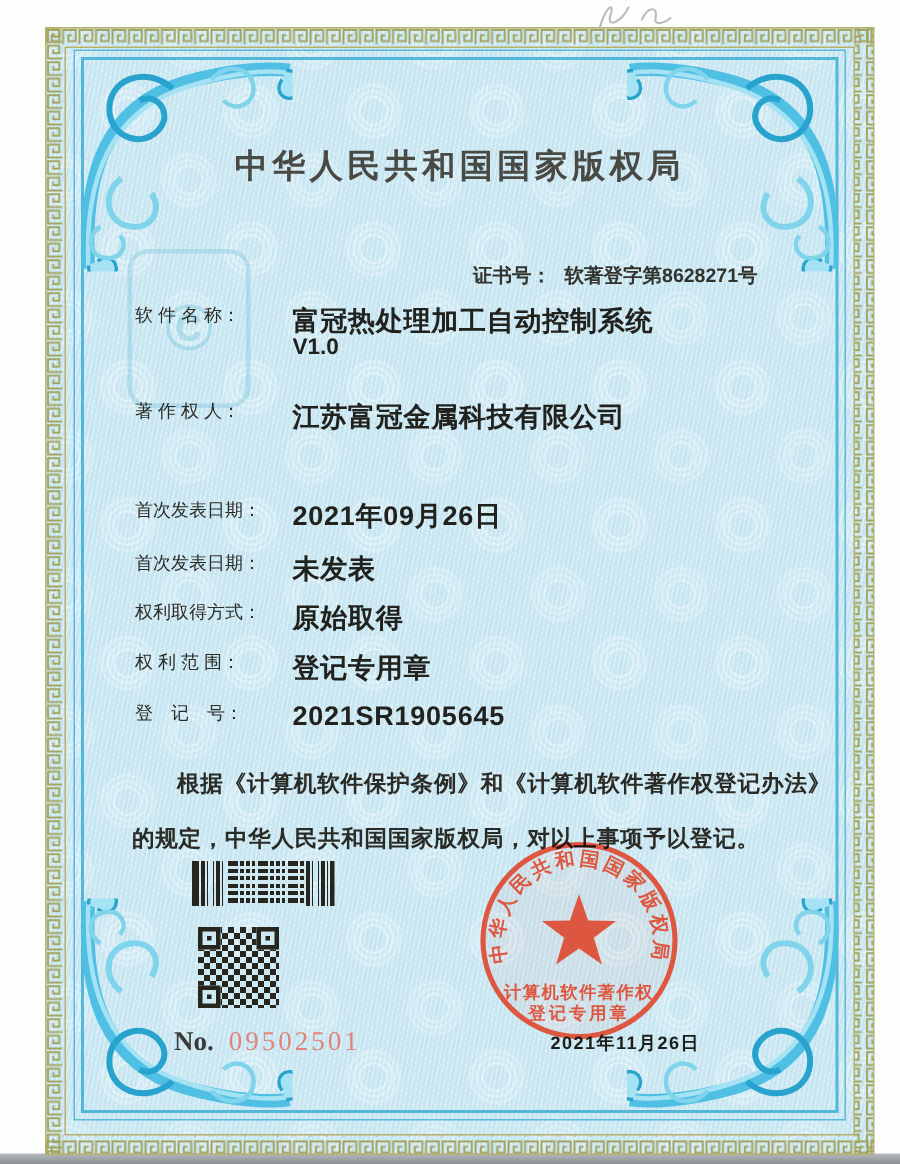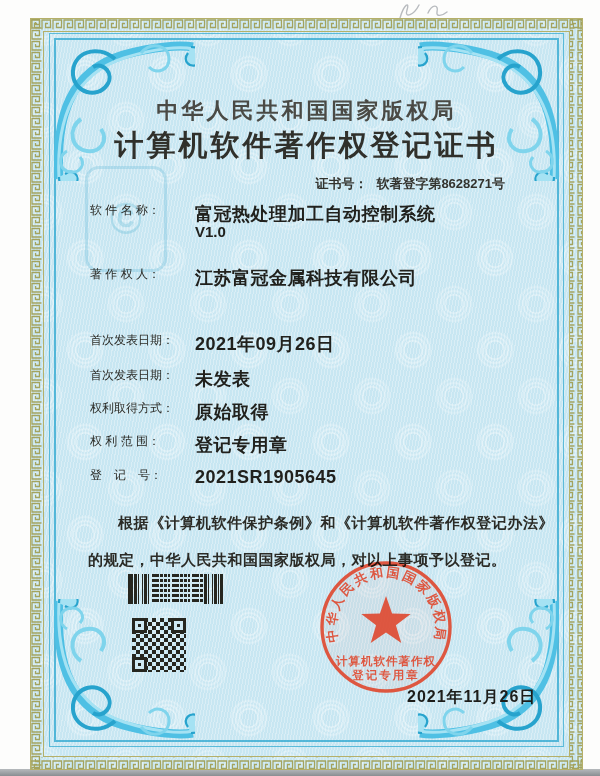--- a/index.html
+++ b/index.html
@@ -106,21 +106,21 @@
     font-family:"Liberation Serif","DejaVu Serif",serif;font-size:18px;
   }
   .serial .no{color:#3a3a36;font-weight:700;margin-right:10px;}
   .serial .num{color:#e2837a;letter-spacing:2px;}
 
   
   .seal{position:absolute;left:285px;top:538px;width:142px;height:142px;z-index:6;
     mix-blend-mode:multiply;opacity:.92;}
   .issue-date{
     position:absolute;left:337px;top:669px;z-index:7;
-    font-size:16px;font-weight:700;letter-spacing:1px;color:#1d1d1a;margin-left:40px;
+    font-size:12px;font-weight:700;letter-spacing:1px;color:#1d1d1a;
   }
 </style>
 </head>
 <body>
 
 <div class="page">
 
   <svg class="hand-mark" viewBox="0 0 70 24">
     <path d="M8,18 C12,4 18,1 15,10 C12,19 22,15 27,5 M36,13 c4,-9 11,-9 9,-1 c-1,5 5,4 10,0" fill="none" stroke="#8b9097" stroke-width="1.4" stroke-linecap="round"></path>
   </svg>
@@ -173,21 +173,20 @@
         <use href="#flourish"></use>
       </svg>
 
     <div class="wm">
       <span>©</span>
     </div>
 
     <div class="content">
 
       <div class="authority">中华人民共和国国家版权局</div>
-      <div class="main-title">计算机软件著作权登记证书</div>
 
       <div class="certno">
         <span class="lab">证书号：</span><span>软著登字第8628271号</span>
       </div>
 
       <div class="row r1">
         <span class="lab">软 件 名 称：</span>
         <span class="val">富冠热处理加工自动控制系统</span>
         <span class="val2">V1.0</span>
       </div>
@@ -218,20 +217,23 @@
 
       <div class="statement">根据《计算机软件保护条例》和《计算机软件著作权登记办法》的规定，中华人民共和国国家版权局，对以上事项予以登记。</div>
 
       <div class="bar2d"></div>
       <div class="qr">
         <div class="finder tl"></div>
         <div class="finder tr"></div>
         <div class="finder bl"></div>
       </div>
 
+      <div class="serial">
+        <span class="no">No.</span><span class="num">09502501</span>
+      </div>
 
       <svg class="seal" viewBox="0 0 142 142">
         <defs>
           <path id="sealArc" d="M22.7,83.9 A50,50 0 1 1 119.3,83.9" fill="none"></path>
         </defs>
         <circle cx="71" cy="71" r="64" fill="rgba(228,90,64,0.06)" stroke="#df4a30" stroke-width="3.4"></circle>
         <text font-size="13" font-weight="bold" fill="#df4a30" letter-spacing="2.5" style="font-family:'Liberation Sans',sans-serif">
           <textPath href="#sealArc" startOffset="50%" text-anchor="middle">中华人民共和国国家版权局</textPath>
         </text>
         <polygon fill="#df4a30" points="71,40 77.1,57.6 95.7,58 80.9,69.2 86.3,87 71,76.4 55.7,87 61.1,69.2 46.3,58 64.9,57.6"></polygon>

